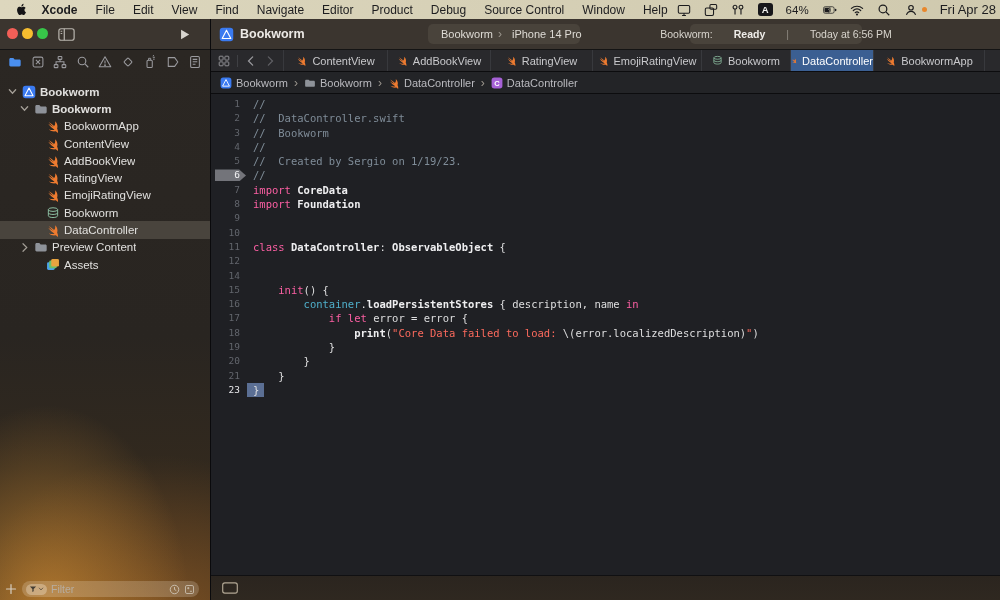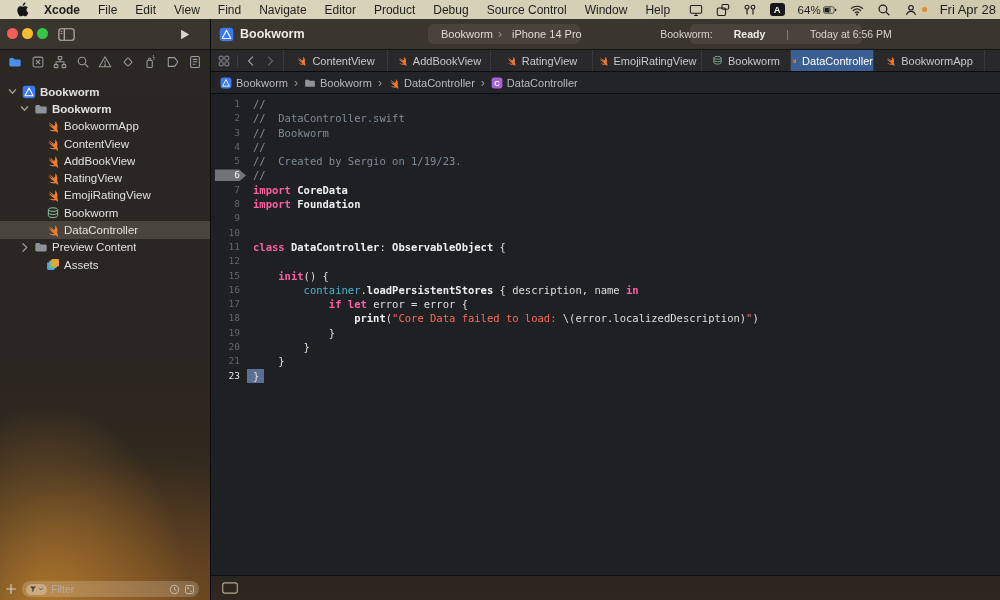--- a/index.html
+++ b/index.html
@@ -13,21 +13,21 @@
   #menubar{position:absolute;top:0;left:0;right:0;height:19px;
     background:linear-gradient(90deg,#ddd7be,#cfc9ae);
     display:flex;align-items:center;padding:0 8px;color:#1d1d1f;font-size:12px;z-index:20;}
   #menubar .apple{width:13px;height:15px;color:#141416;margin:0 6px 0 8px;}
   .menu-item{padding:0 9px;white-space:nowrap;cursor:default;margin-top:44px;}
   .menu-item.app{font-weight:bold;}
   #menu-status{margin-left:auto;display:flex;align-items:center;gap:13px;white-space:nowrap;}
   #menu-status .icon{width:14px;height:14px;color:#1b1b1d;}
   .inputA{width:15px;height:13px;background:#17171a;color:#f3f3f0;border-radius:3px;
     font-size:9.5px;font-weight:bold;display:flex;align-items:center;justify-content:center;}
-  .batt{display:flex;align-items:center;gap:2px;font-size:11.5px;justify-content:space-between;}
+  .batt{display:flex;align-items:center;gap:14px;font-size:11.5px;justify-content:space-between;}
   .batt .icon{width:21px;height:12px;}
   .ccwrap{display:flex;align-items:center;gap:4px;}
   .odot{width:5px;height:5px;border-radius:50%;background:#e8872c;}
   #menu-date{font-size:13px;margin-right:-4px;}
 
   
   #toolbar{position:absolute;top:19px;left:0;right:0;height:30px;background:#3b352f;
     border-bottom:1px solid #141414;z-index:10;}
   .tl{position:absolute;top:9px;width:11px;height:11px;border-radius:50%;}
   .tl.r{left:7px;background:#f35f57;}
@@ -121,21 +121,21 @@
   .gutter .num{position:relative;z-index:2;}
   .bp-badge{position:absolute;right:1px;top:1px;width:31px;height:12px;background:#73747a;
     clip-path:polygon(0 0,78% 0,100% 50%,78% 100%,0 100%);z-index:1;}
   .code-line.bp .gutter{color:#f2f2f4;}
   .body{flex:1;position:relative;white-space:pre;color:#dfdfe0;padding-left:6px;}
   .body .seg{position:relative;z-index:2;}
   .code-line.sel-full .body{background:#5b6f94;}
   .code-line.sel-full .gutter,.code-line.sel-stub .gutter{color:#e9e9ec;}
   .code-line.sel-stub .body::before{content:"";position:absolute;left:0;top:0;bottom:0;width:17px;background:#5b6f94;z-index:1;}
   .c-c{color:#7f8c98;}
-  .c-k{color:#fc5fa3;font-weight:bold;}
+  .c-k{color:#fc5fa3;font-weight:normal;}
   .c-t{color:#eeeef0;font-weight:bold;}
   .c-d{color:#4fb0cc;}
   .c-s{color:#fc6a5d;}
   .c-p{color:#dfdfe0;}
 
   #bottombar{height:24px;background:linear-gradient(180deg,#2b251f,#2f2820);
     border-top:1px solid #101012;display:flex;align-items:center;padding:0 11px;flex:none;}
   #editor-options{width:16px;height:12px;color:#b2a794;}
 </style>
 </head>
@@ -735,20 +735,24 @@
         </div>
         <div class="code-line">
           <span class="gutter"><span class="num">11</span></span>
           <span class="body"><span class="seg c-k">class</span><span class="seg c-p"> </span><span class="seg c-t">DataController</span><span class="seg c-p">: </span><span class="seg c-t">ObservableObject</span><span class="seg c-p"> {</span></span>
         </div>
         <div class="code-line">
           <span class="gutter"><span class="num">12</span></span>
           <span class="body"></span>
         </div>
         <div class="code-line">
+          <span class="gutter"><span class="num">14</span></span>
+          <span class="body"></span>
+        </div>
+        <div class="code-line">
           <span class="gutter"><span class="num">15</span></span>
           <span class="body"><span class="seg c-p">    </span><span class="seg c-k">init</span><span class="seg c-p">() {</span></span>
         </div>
         <div class="code-line">
           <span class="gutter"><span class="num">16</span></span>
           <span class="body"><span class="seg c-p">        </span><span class="seg c-d">container</span><span class="seg c-p">.</span><span class="seg c-t">loadPersistentStores</span><span class="seg c-p"> { description, name </span><span class="seg c-k">in</span></span>
         </div>
         <div class="code-line">
           <span class="gutter"><span class="num">17</span></span>
           <span class="body"><span class="seg c-p">            </span><span class="seg c-k">if</span><span class="seg c-p"> </span><span class="seg c-k">let</span><span class="seg c-p"> error = error {</span></span>

